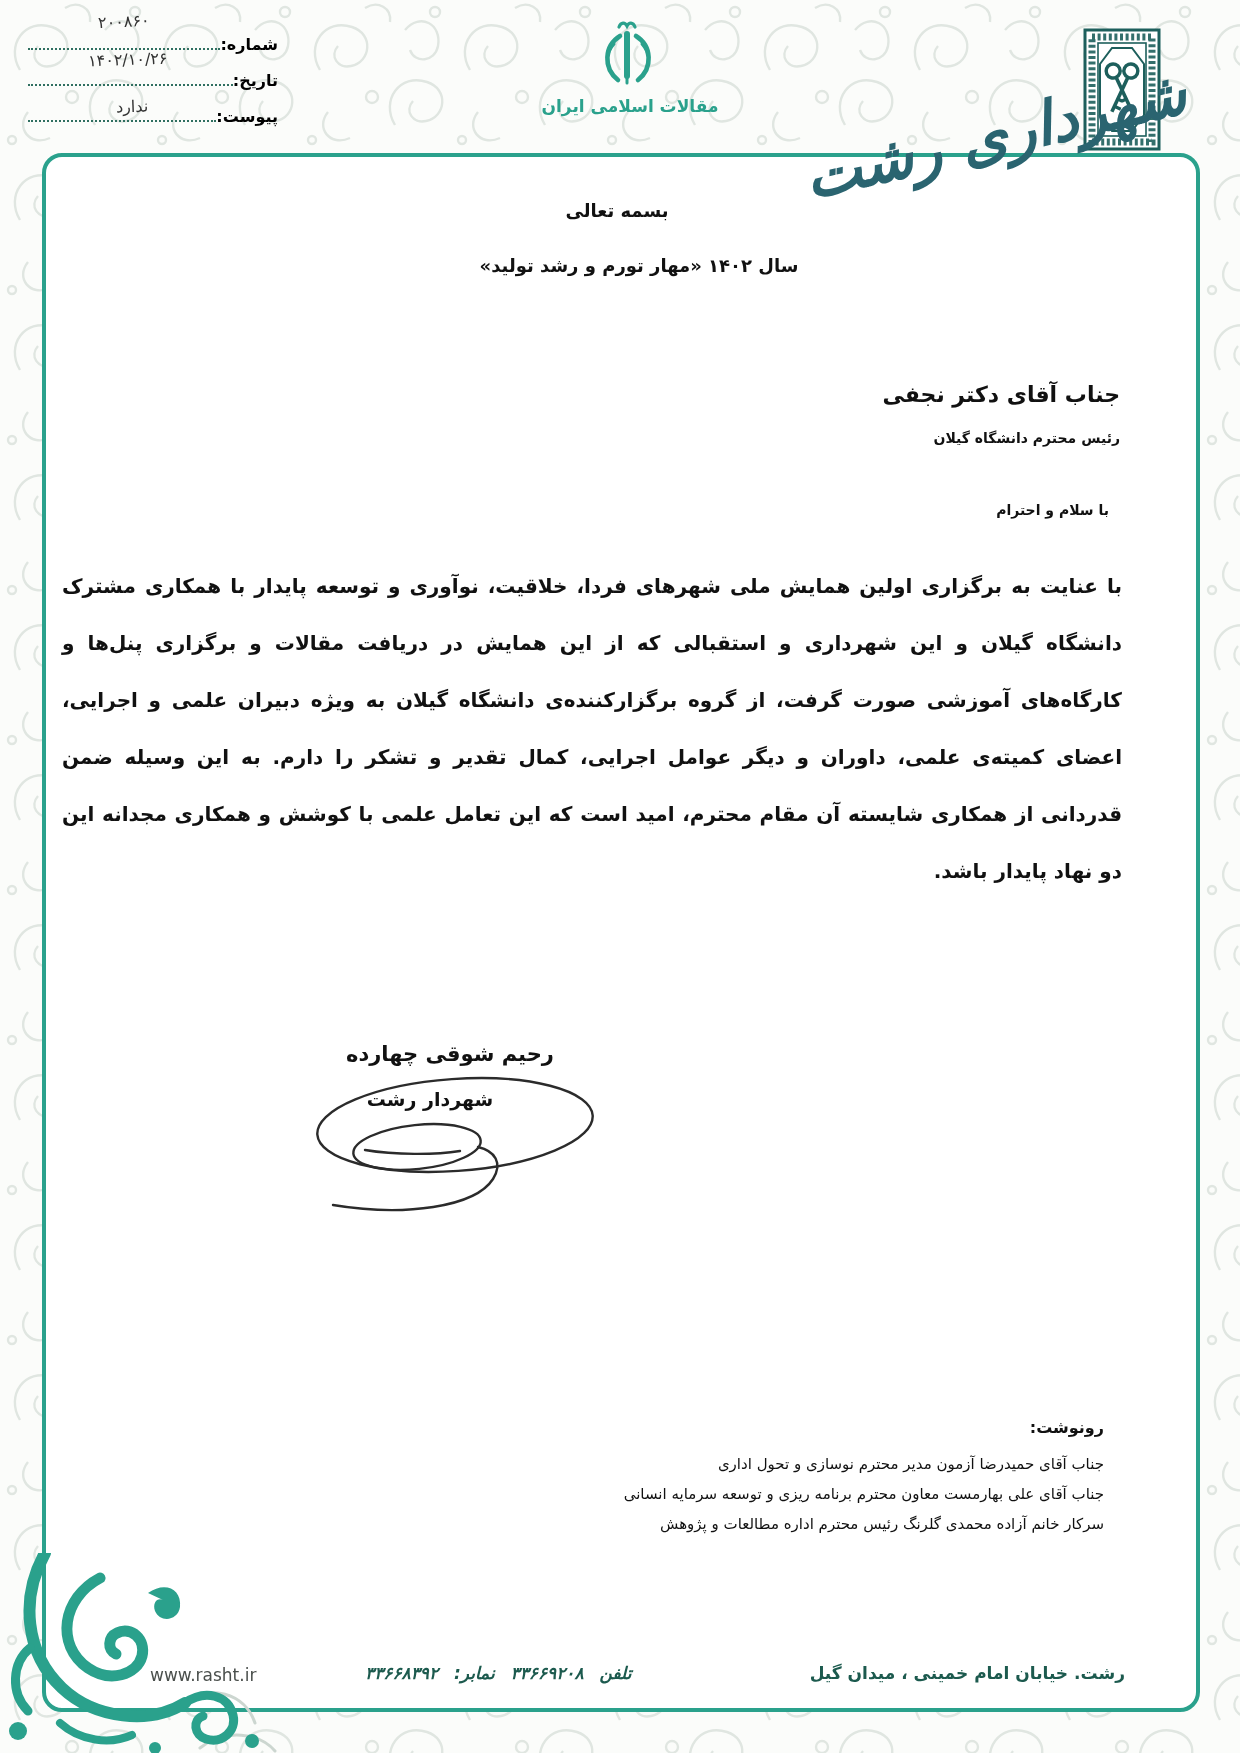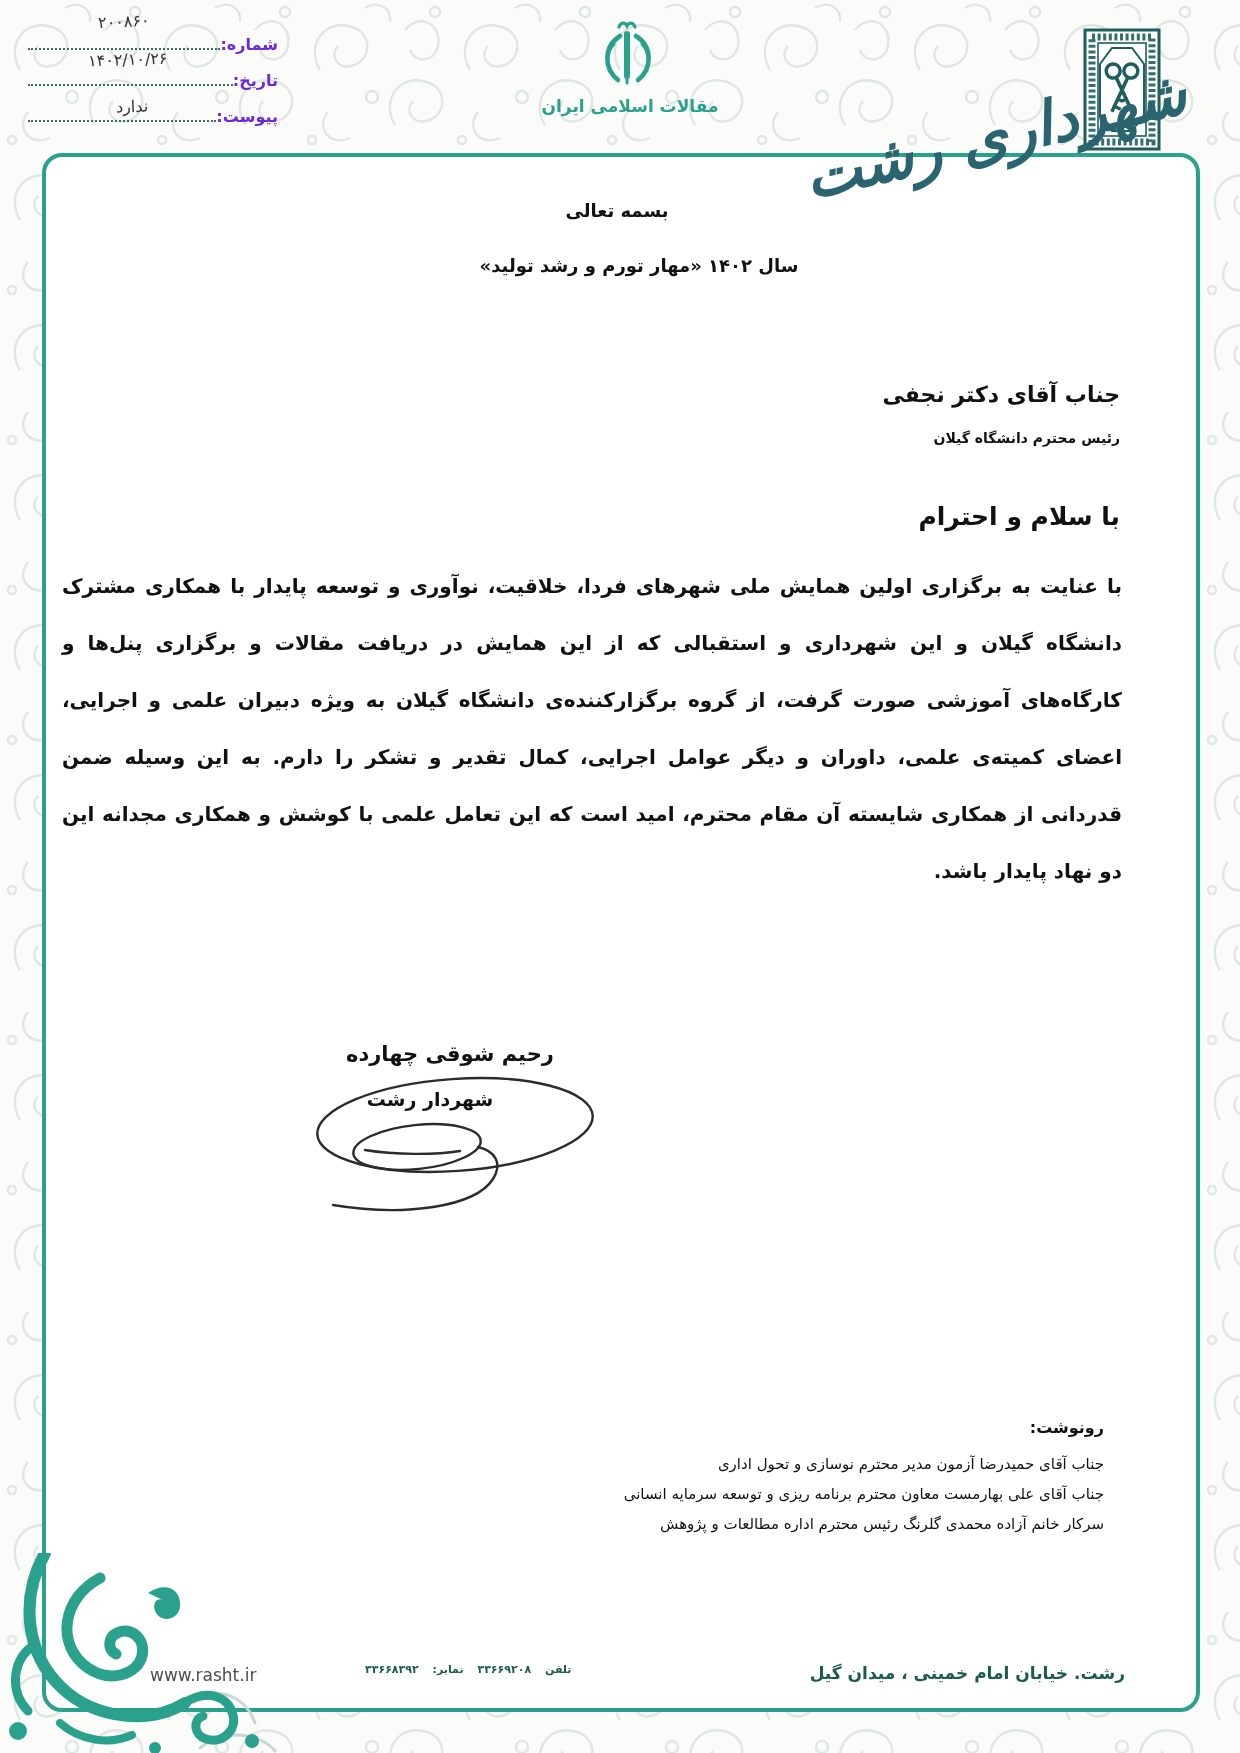--- a/index.html
+++ b/index.html
@@ -36,21 +36,21 @@
     width:250px;
     direction:rtl;
     z-index:3;
   }
   .meta-row{ position:relative; height:36px; }
   .meta-line{
     position:absolute; right:0; left:0; bottom:4px;
     display:flex; align-items:flex-end;
   }
   .meta-label{
-    color:#6d28d9; font-weight:bold; font-size:16px; white-space:nowrap;
+    color:#000000; font-weight:bold; font-size:16px; white-space:nowrap;
   }
   .meta-dots{
     flex:1 1 auto;
     border-bottom:2.5px dotted #2f6f60;
     margin-bottom:4px;
   }
   .meta-value{
     position:absolute;
     font-size:16px; color:#333; white-space:nowrap;
     z-index:2;
@@ -96,22 +96,22 @@
     position:absolute; right:120px; top:382px;
     font-weight:bold; font-size:22px; color:#111;
     direction:rtl; z-index:3;
   }
   .recipient-title{
     position:absolute; right:120px; top:430px;
     font-weight:bold; font-size:14px; color:#111;
     direction:rtl; z-index:3;
   }
   .salutation{
-    position:absolute; right:120px; top:502px;
-    font-weight:bold; font-size:25px; color:#111;
+    position:absolute; right:131px; top:502px;
+    font-weight:bold; font-size:14px; color:#111;
     direction:rtl; z-index:3;
   }
   .body-text{
     position:absolute; left:62px; top:558px; width:1060px;
     direction:rtl;
     text-align:justify;
     font-weight:bold; font-size:20px; color:#111;
     line-height:57px;
     z-index:3;
   }
@@ -139,22 +139,22 @@
   .cc-label{ font-weight:bold; font-size:16px; margin-bottom:12px;}
   .cc-item{ font-size:15px; line-height:30px; }
   
   .footer-address{
     position:absolute; right:115px; top:1663px;
     color:#1c5a4e; font-weight:bold; font-size:17px;
     direction:rtl; z-index:3;
   }
   .footer-phone{
     position:absolute; left:355px; top:1663px;
-    color:#1c5a4e; font-weight:bold; font-size:11px;
-    direction:rtl; z-index:3;
+    color:#1c5a4e; font-weight:bold; font-size:17px;
+    direction:rtl; z-index:3;font-style:italic;
   }
   .footer-phone span{ margin-left:10px; }
   .footer-website{
     position:absolute; left:150px; top:1665px;
     color:#4a4f4c; font-size:17px; z-index:3;
   }
   .corner-ornament{
     position:absolute; left:0px; top:1553px; z-index:5;
   }
 </style>

